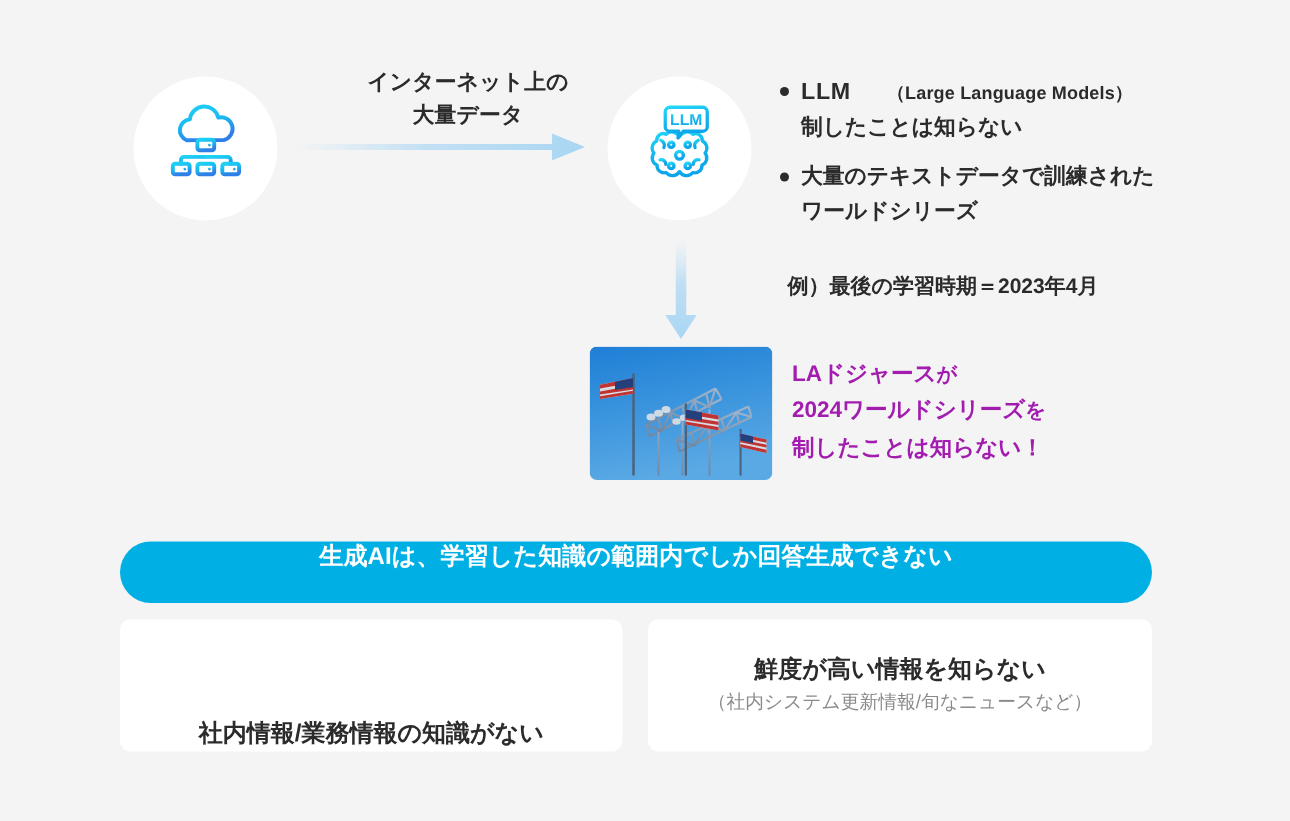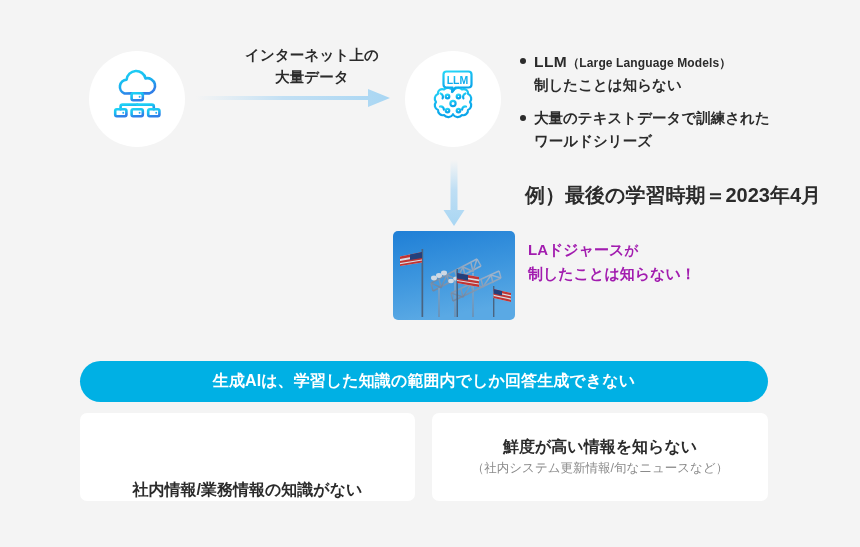--- a/index.html
+++ b/index.html
@@ -88,31 +88,32 @@
   .bullet-text {
     font-size: 14.5px;
     font-weight: 700;
     line-height: 1.55;
     color: #2b2b2b;
   }
   .bullet-text .en {
     font-size: 12px;
     font-weight: 700;
     letter-spacing: 0.01em;
+    padding-left: 24px;
   }
   .bullet-text .big {
     font-size: 15.5px;
     letter-spacing: 0.03em;
   }
 
   .example-note {
     position: absolute;
     left: 525px;
     top: 182px;
-    font-size: 20px;
+    font-size: 14px;
     font-weight: 700;
     color: #2b2b2b;
     white-space: nowrap;
   }
 
   .photo {
     position: absolute;
     left: 393px;
     top: 231px;
     width: 122px;
@@ -136,21 +137,20 @@
   
   .banner {
     position: absolute;
     left: 80px;
     top: 361px;
     width: 688px;
     height: 41px;
     border-radius: 21px;
     background: #00b0e4;
     display: flex;
-    align-items: center;
     justify-content: center;
   }
   .banner-text {
     color: #ffffff;
     font-size: 16px;
     font-weight: 700;
     letter-spacing: 0.005em;
   }
 
   
@@ -360,20 +360,21 @@
       <path d="M100.5 58 L118 62 L118 71 L100.5 67 Z" fill="#d8dde4"></path>
       <path d="M100.5 58 L118 62 L118 64.2 L100.5 60.4 Z" fill="#c13434"></path>
       <path d="M100.5 61.8 L118 65.5 L118 67.4 L100.5 63.8 Z" fill="#c13434"></path>
       <path d="M100.5 65 L118 68.8 L118 71 L100.5 67 Z" fill="#c13434"></path>
       <path d="M100.5 58 L109 60 L109 64.5 L100.5 62.6 Z" fill="#24407c"></path>
     </svg>
   </div>
 
   <div class="photo-caption">
     <div><span>LAドジャース</span><span class="particle">が</span></div>
+    <div><span>2024ワールドシリーズ</span><span class="particle">を</span></div>
     <div><span>制したことは知らない！</span><span class="particle"></span></div>
   </div>
 
   <div class="banner">
     <span class="banner-text">生成AIは、学習した知識の範囲内でしか回答生成できない</span>
   </div>
 
   <div class="card" id="card-left">
     <div class="card-title">社内情報/業務情報の知識がない</div>
   </div>

